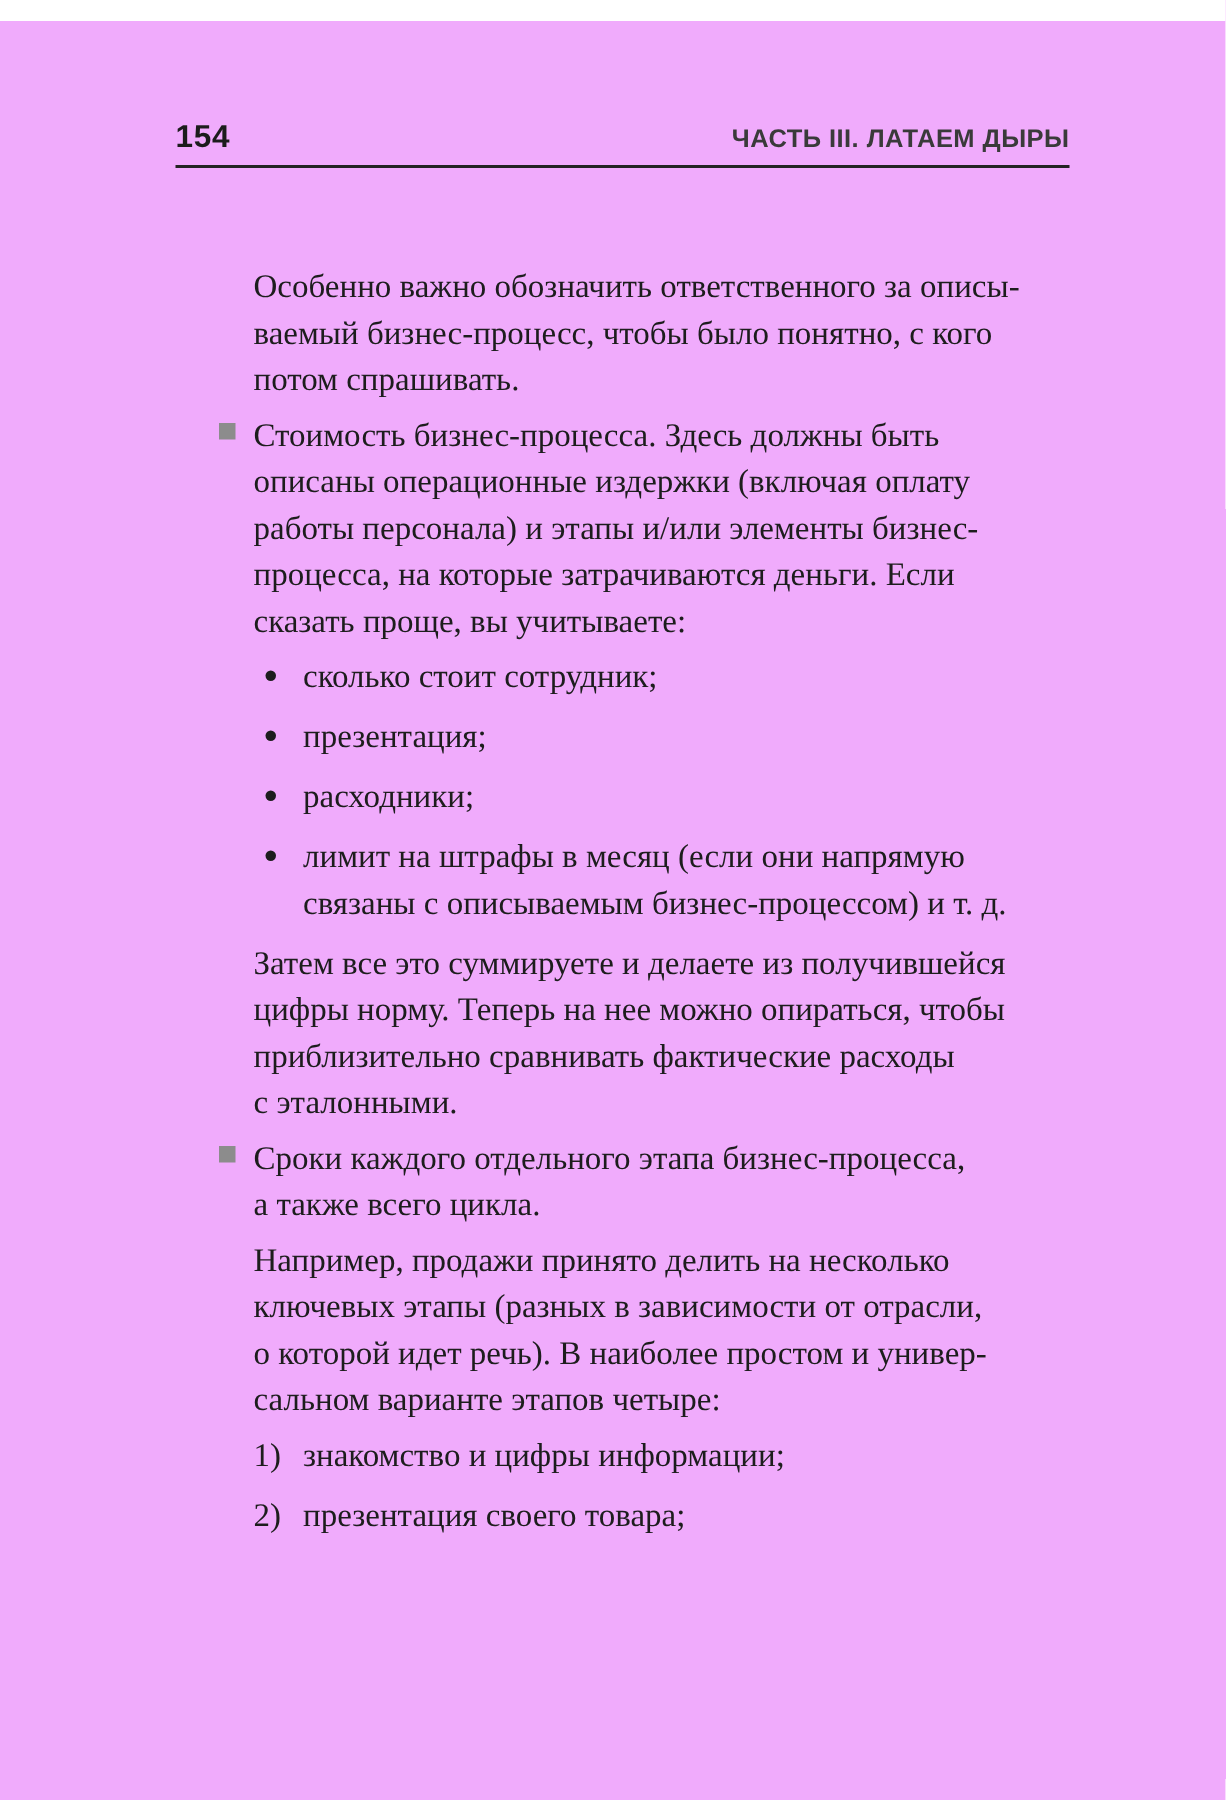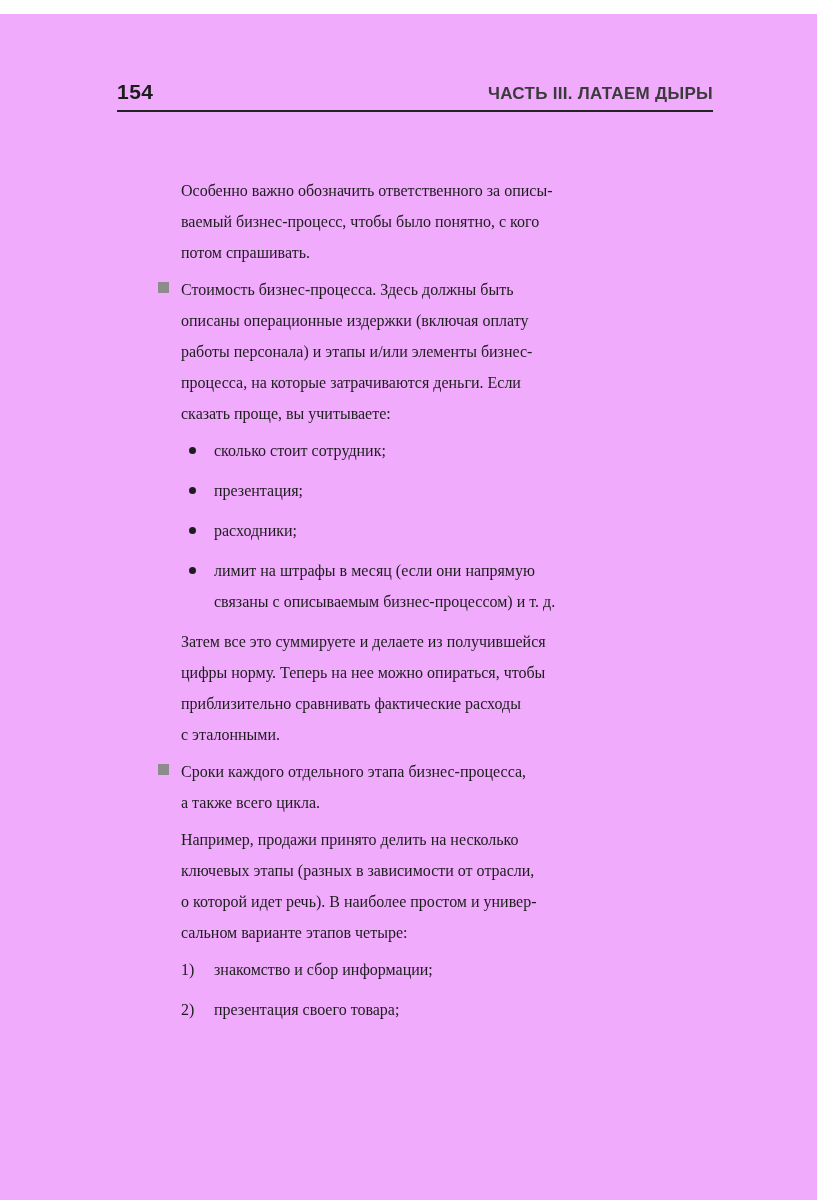--- a/index.html
+++ b/index.html
@@ -38,24 +38,24 @@
   .header-rule {
     position: absolute;
     left: 117px;
     width: 596px;
     top: 96px;
     height: 2px;
     background: #232323;
   }
   .content {
     position: absolute;
-    left: 181px;
+    left: 169px;
     top: 161px;
     width: 545px;
-    font-size: 16px;
+    font-size: 22px;
     line-height: 31px;
   }
   .para {
     margin: 0 0 6px 0;
     white-space: pre;
   }
   .sq-item {
     position: relative;
     margin: 0 0 6px 0;
   }
@@ -168,21 +168,21 @@
     </div>
 
     <p class="para">Например, продажи принято делить на несколько
 ключевых этапы (разных в зависимости от отрасли,
 о которой идет речь). В наиболее простом и универ-
 сальном варианте этапов четыре:</p>
 
     <div class="num-list">
       <div class="num-item">
         <span class="num-label">1)</span>
-        <div class="num-text">знакомство и сбор информации;</div>
+        <div class="num-text">знакомство и цифры информации;</div>
       </div>
       <div class="num-item">
         <span class="num-label">2)</span>
         <div class="num-text">презентация своего товара;</div>
       </div>
     </div>
 
   </main>
 
   <div class="page-bottom-edge"></div>

